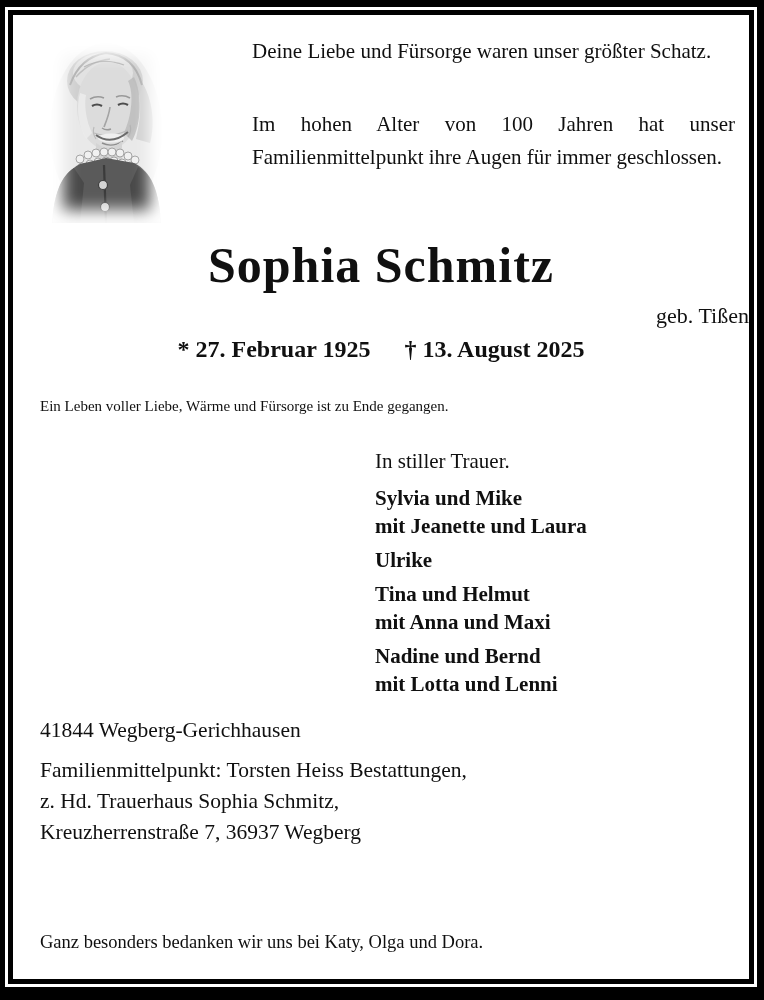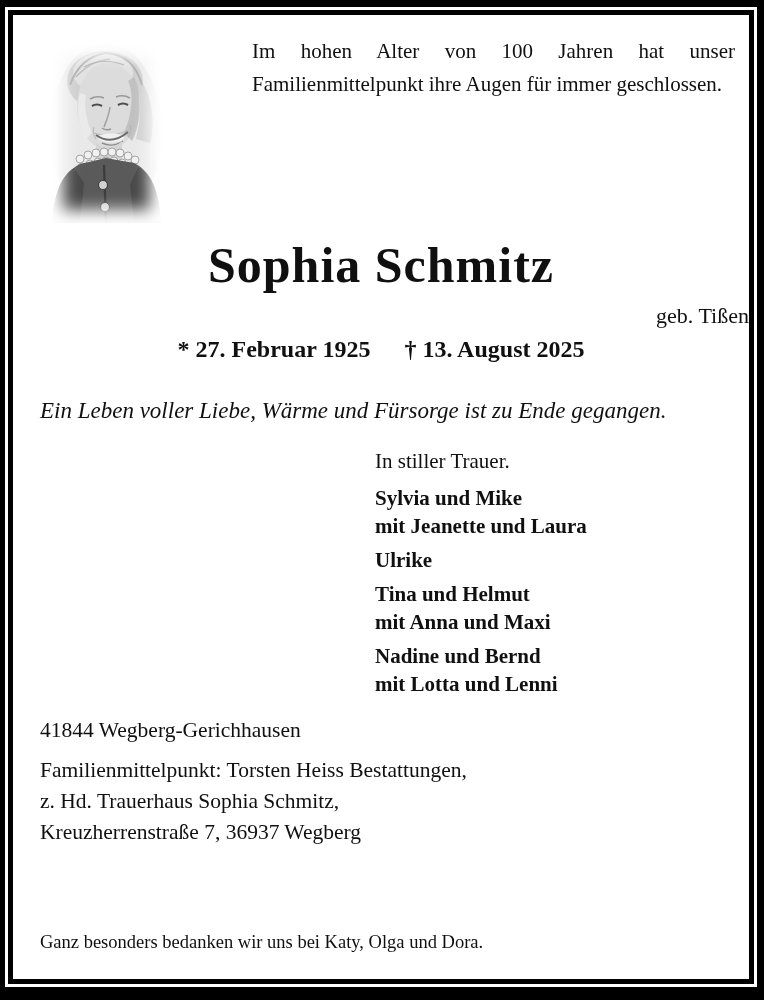--- a/index.html
+++ b/index.html
@@ -59,21 +59,21 @@
 
   
   .intro {
     position: absolute;
     left: 239px; top: 20px;
     width: 483px;
     font-size: 21px;
     line-height: 33px;
     text-align: justify;
   }
-  .intro p + p { margin-top: 26px; text-decoration: underline; }
+  .intro p + p { margin-top: 40px; }
 
   
   .title {
     position: absolute;
     left: 0; right: 0; top: 221px;
     text-align: center;
     font-size: 50px;
     font-weight: bold;
     letter-spacing: 1px;
   }
@@ -88,22 +88,21 @@
     left: 0; right: 0; top: 321px;
     text-align: center;
     font-size: 24px;
     font-weight: bold;
   }
   .dates .gap { display: inline-block; width: 34px; }
 
   .life {
     position: absolute;
     left: 27px; top: 383px;
-    font-size: 23px;
-    font-style: italic;
+    font-size: 15px;
   }
 
   .mourn-head {
     position: absolute;
     left: 362px; top: 434px;
     font-size: 21px;
   }
   .mourners {
     position: absolute;
     left: 362px; top: 469px;
@@ -201,20 +200,21 @@
           <path d="M2,180 C4,150 12,130 30,121 L56,115 L84,120 C102,129 109,148 111,180 Z" fill="#585858"></path>
           <path d="M2,180 C4,152 10,134 24,125 L34,140 L30,180 Z" fill="#474747"></path>
           <path d="M111,180 C109,150 102,132 88,124 L80,142 L84,180 Z" fill="#474747"></path>
           <path d="M54,122 L56,180" stroke="#383838" stroke-width="2.2" fill="none"></path>
           <circle cx="53" cy="142" r="4.5" fill="#d6d6d6" stroke="#3c3c3c" stroke-width="1.2"></circle>
           <circle cx="55" cy="164" r="4.5" fill="#d6d6d6" stroke="#3c3c3c" stroke-width="1.2"></circle>
         </svg>
       </div>
 
       <div class="intro">
+        <p>Deine Liebe und Fürsorge waren unser größter Schatz.</p>
         <p>Im hohen Alter von 100 Jahren hat unser Familienmittelpunkt ihre Augen für immer geschlossen.</p>
       </div>
 
       <div class="title">Sophia Schmitz</div>
       <div class="birthname">geb. Tißen</div>
       <div class="dates">
         <span>* 27. Februar 1925</span><span class="gap"></span><span>† 13. August 2025</span>
       </div>
 
       <div class="life">Ein Leben voller Liebe, Wärme und Fürsorge ist zu Ende gegangen.</div>

